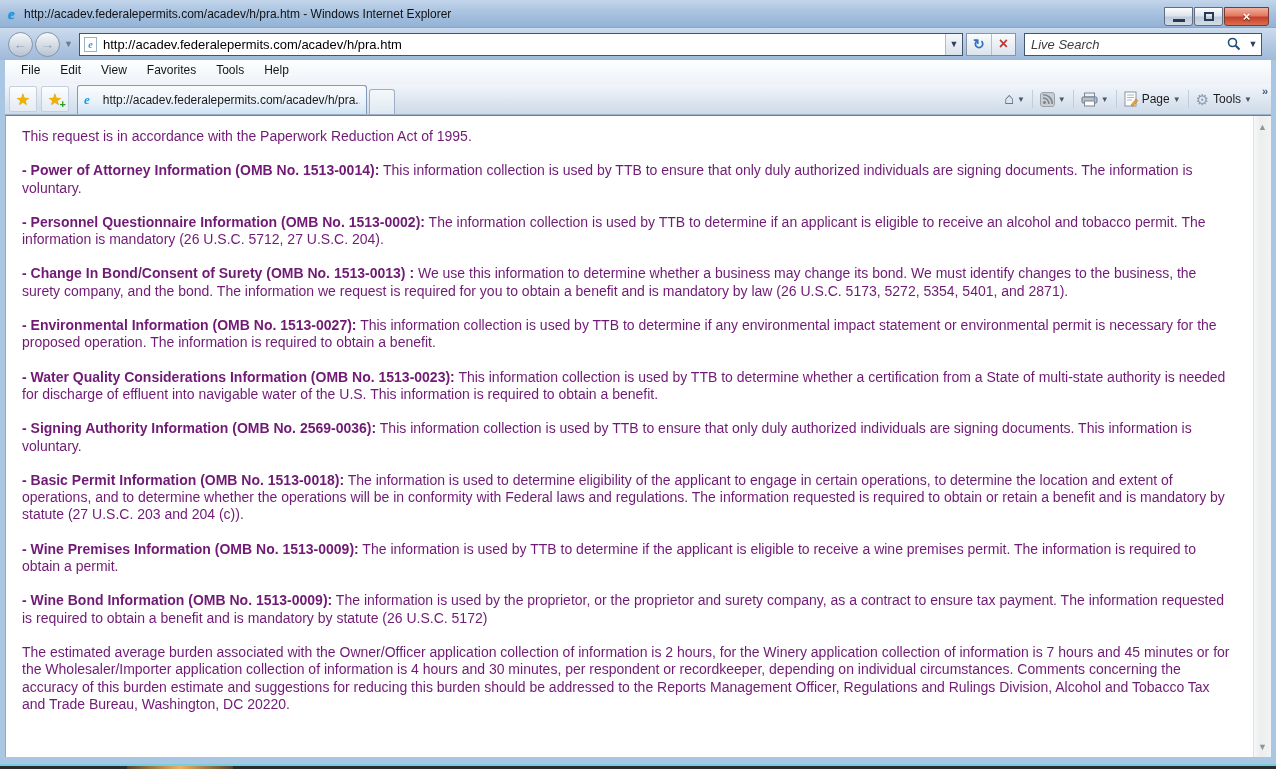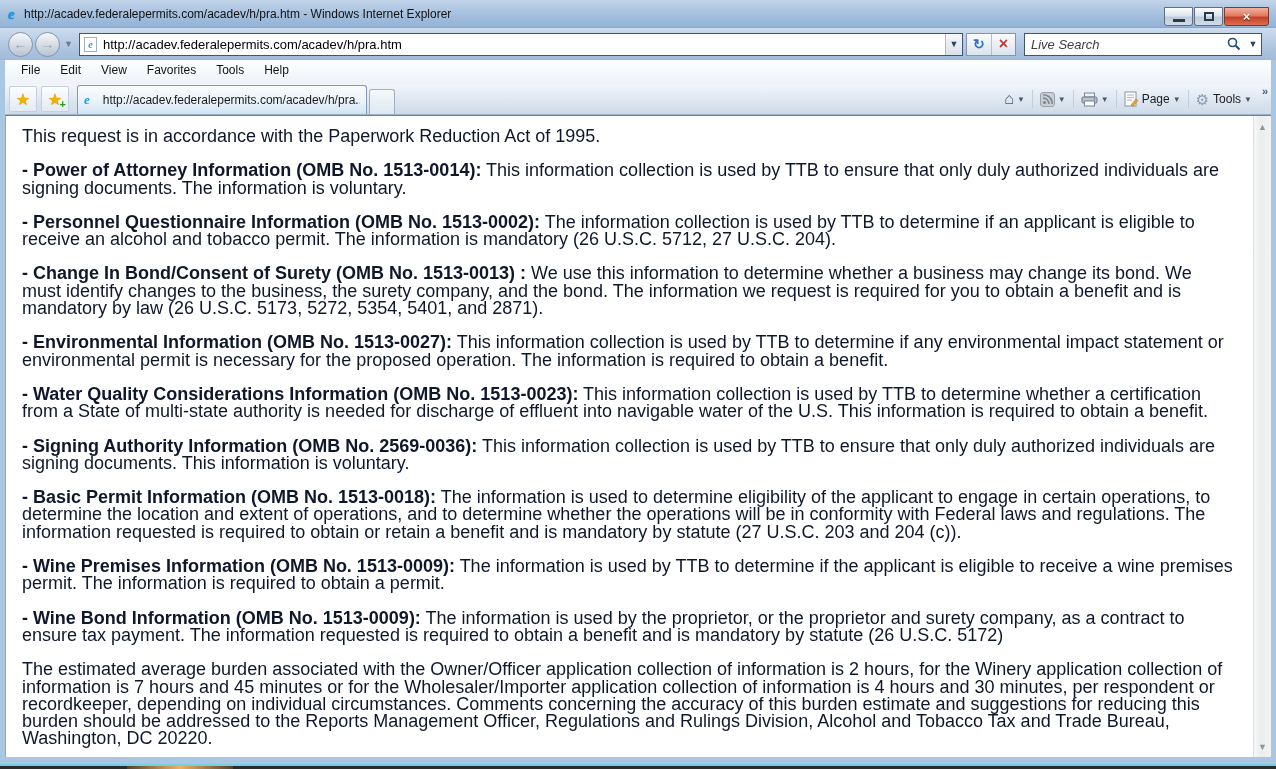--- a/index.html
+++ b/index.html
@@ -81,21 +81,21 @@
   .tool-label { font-size:12px; color:#1c1c1c; margin-left:4px; }
   .ico-home { font-size:16px; color:#3b5b7d; line-height:16px; }
   .gear { font-size:15px; color:#8d9cb0; line-height:15px; }
   .sep { width:1px; height:18px; background:#c0cddb; margin:0 4px; }
   .chevron { position:absolute; right:3px; top:1px; font-size:11px; font-weight:bold; color:#3c5c80; }
 
   
   .content { position:absolute; left:5px; right:5px; top:115px; bottom:12px; background:#fff;
     border-top:1px solid #74808e; border-left:1px solid #9aa6b4; }
   .page-text { position:absolute; left:0; right:19px; top:0; bottom:0; overflow:hidden;
-    padding:12px 18px 4px 16px; color:#0f172a; font-size:18px; line-height:17.3px; }
+    padding:12px 18px 4px 16px; color:#701a75; font-size:14px; line-height:17.3px; }
   .page-text p { margin:0 0 17px 0; }
   .page-text b { font-weight:bold;text-align:right; }
 
   .scrollbar { position:absolute; top:0; right:0; bottom:0; width:18px;
     background:linear-gradient(90deg,#f6f7f8,#eceded 40%,#f2f3f4); border-left:1px solid #dfe2e5; }
   .sb-arrow { position:absolute; left:0; right:0; height:17px; display:flex; align-items:center; justify-content:center;
     color:#8d959e; font-size:9px; }
   .sb-arrow.up { top:2px; } .sb-arrow.down { bottom:2px; }
 
   

